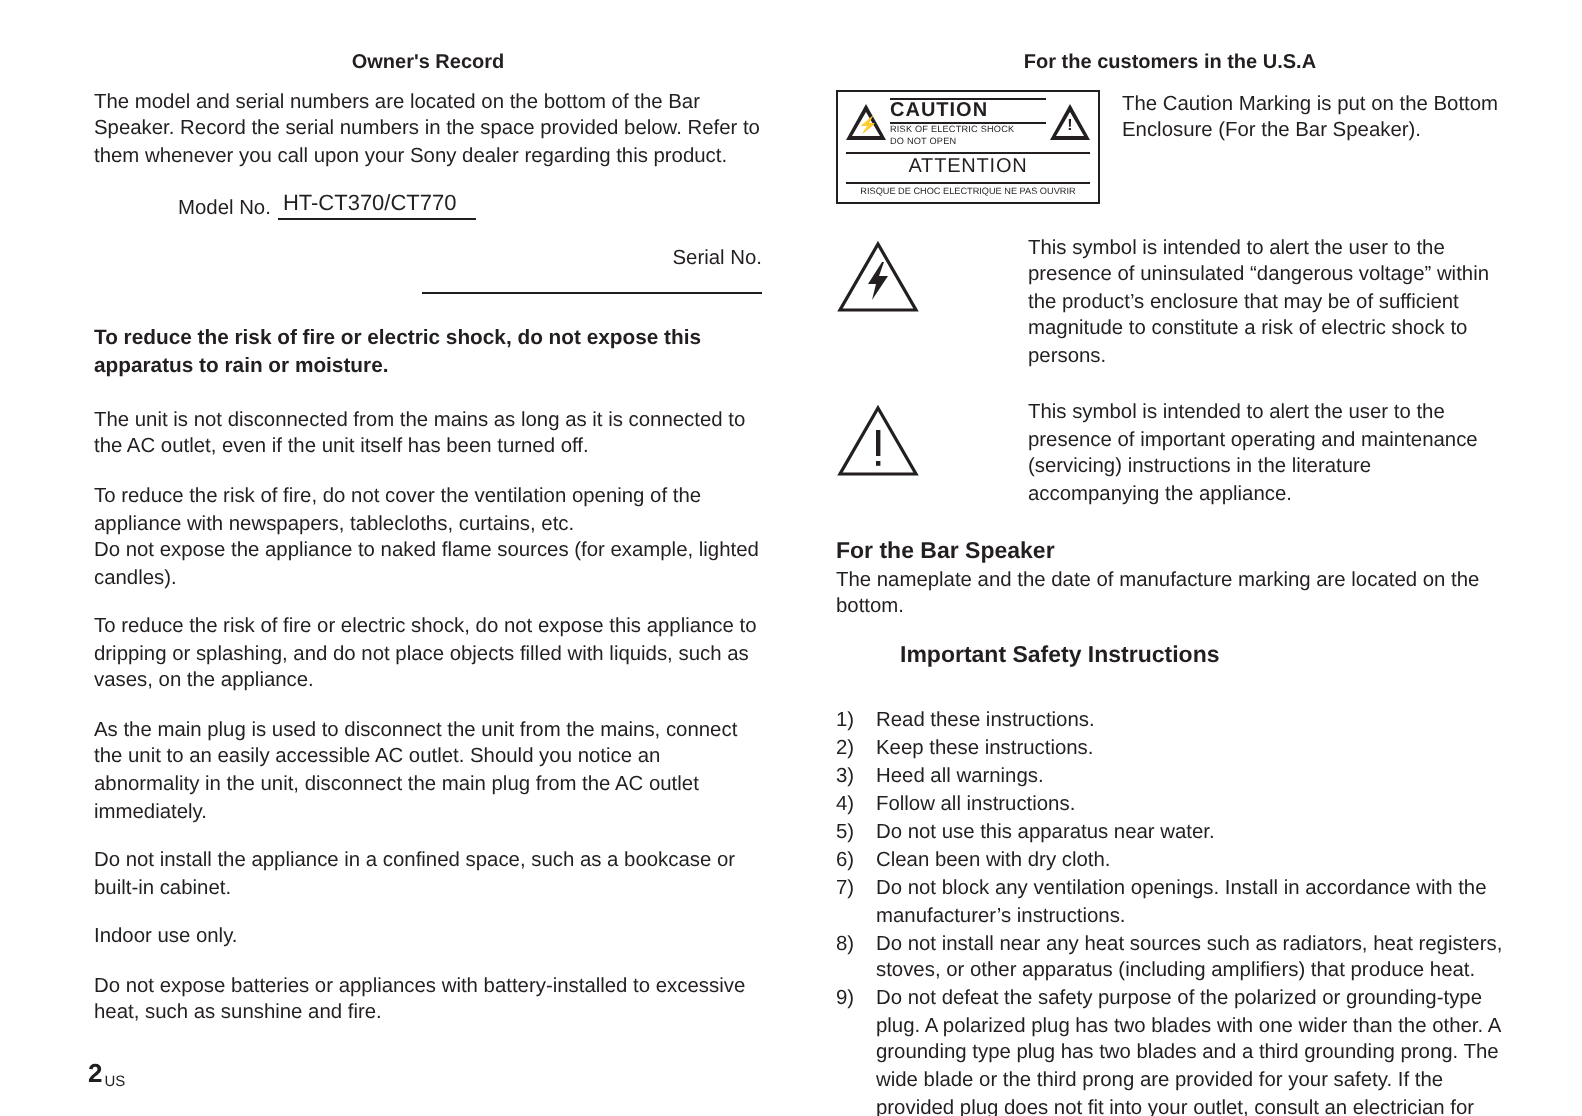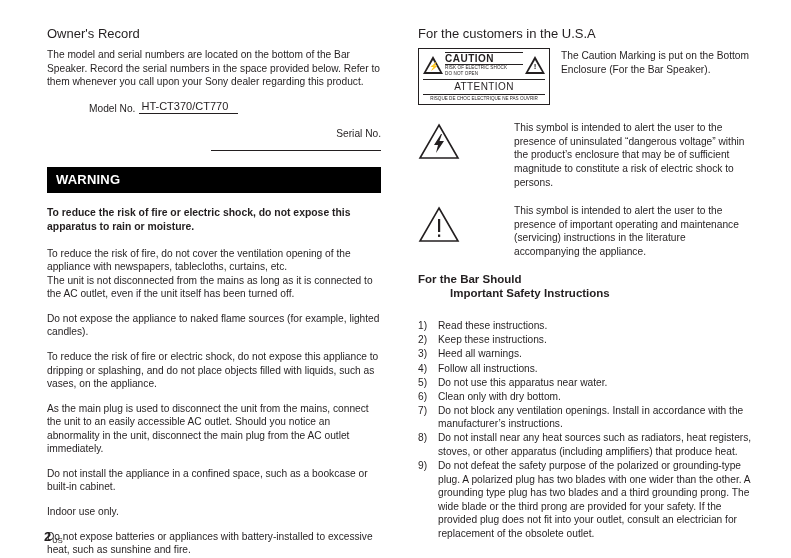--- a/index.html
+++ b/index.html
@@ -25,25 +25,26 @@
   }
   .col-left {
     left: 47px;
     width: 334px;
   }
   .col-right {
     left: 418px;
     width: 334px;
   }
   h2.sec-title {
-    font-size: 13px;
-    font-weight: normal;
+    font-size: 10px;
+    font-weight: bold;
     margin: 0 0 6px 0;
     line-height: 1.25;
     color: #231f20;
+    text-align: center;
   }
   p.body {
     font-size: 10.2px;
     line-height: 1.33;
     margin: 0 0 11px 0;
     color: #231f20;
   }
   p.body.tight {
     margin-bottom: 0;
   }
@@ -251,26 +252,25 @@
     <div class="model-line">
       <span class="model-label">Model No.</span>
       <span class="model-value">HT-CT370/CT770</span>
     </div>
 
     <div class="serial-line">
       <span class="model-label">Serial No.</span>
       <span class="serial-blank"></span>
     </div>
 
-    <div class="warning-bar">WARNING</div>
 
     <p class="lead">To reduce the risk of fire or electric shock, do not expose this apparatus to rain or moisture.</p>
 
+    <p class="body">The unit is not disconnected from the mains as long as it is connected to the AC outlet, even if the unit itself has been turned off.</p>
     <p class="body tight">To reduce the risk of fire, do not cover the ventilation opening of the appliance with newspapers, tablecloths, curtains, etc.</p>
-    <p class="body">The unit is not disconnected from the mains as long as it is connected to the AC outlet, even if the unit itself has been turned off.</p>
     <p class="body">Do not expose the appliance to naked flame sources (for example, lighted candles).</p>
     <p class="body">To reduce the risk of fire or electric shock, do not expose this appliance to dripping or splashing, and do not place objects filled with liquids, such as vases, on the appliance.</p>
     <p class="body">As the main plug is used to disconnect the unit from the mains, connect the unit to an easily accessible AC outlet. Should you notice an abnormality in the unit, disconnect the main plug from the AC outlet immediately.</p>
     <p class="body">Do not install the appliance in a confined space, such as a bookcase or built-in cabinet.</p>
     <p class="body">Indoor use only.</p>
     <p class="body">Do not expose batteries or appliances with battery-installed to excessive heat, such as sunshine and fire.</p>
 
   </div>
 
   <div class="col col-right">
@@ -316,21 +316,22 @@
       <div class="sym-tri">
         <svg width="42" height="38" viewBox="0 0 42 38" aria-hidden="true">
           <polygon points="21,2 40,35 2,35" fill="none" stroke="#231f20" stroke-width="1.6"></polygon>
           <rect x="20" y="13" width="2.2" height="13" fill="#231f20"></rect>
           <rect x="20" y="28.5" width="2.2" height="2.4" fill="#231f20"></rect>
         </svg>
       </div>
       <div class="sym-text">This symbol is intended to alert the user to the presence of important operating and maintenance (servicing) instructions in the literature accompanying the appliance.</div>
     </div>
 
-    <h3 class="sub-title">For the Bar Should</h3>
+    <h3 class="sub-title">For the Bar Speaker</h3>
+    <p class="body">The nameplate and the date of manufacture marking are located on the bottom.</p>
 
     <h3 class="sub-title" style="margin-bottom:20px;padding-left:32px;">Important Safety Instructions</h3>
 
     <ol class="safety">
       <li>
           <span class="num">1)</span>
           <span class="txt">Read these instructions.</span>
         </li>
       <li>
           <span class="num">2)</span>
@@ -343,21 +344,21 @@
       <li>
           <span class="num">4)</span>
           <span class="txt">Follow all instructions.</span>
         </li>
       <li>
           <span class="num">5)</span>
           <span class="txt">Do not use this apparatus near water.</span>
         </li>
       <li>
           <span class="num">6)</span>
-          <span class="txt">Clean only with dry bottom.</span>
+          <span class="txt">Clean been with dry cloth.</span>
         </li>
       <li>
           <span class="num">7)</span>
           <span class="txt">Do not block any ventilation openings. Install in accordance with the manufacturer’s instructions.</span>
         </li>
       <li>
           <span class="num">8)</span>
           <span class="txt">Do not install near any heat sources such as radiators, heat registers, stoves, or other apparatus (including amplifiers) that produce heat.</span>
         </li>
       <li>

